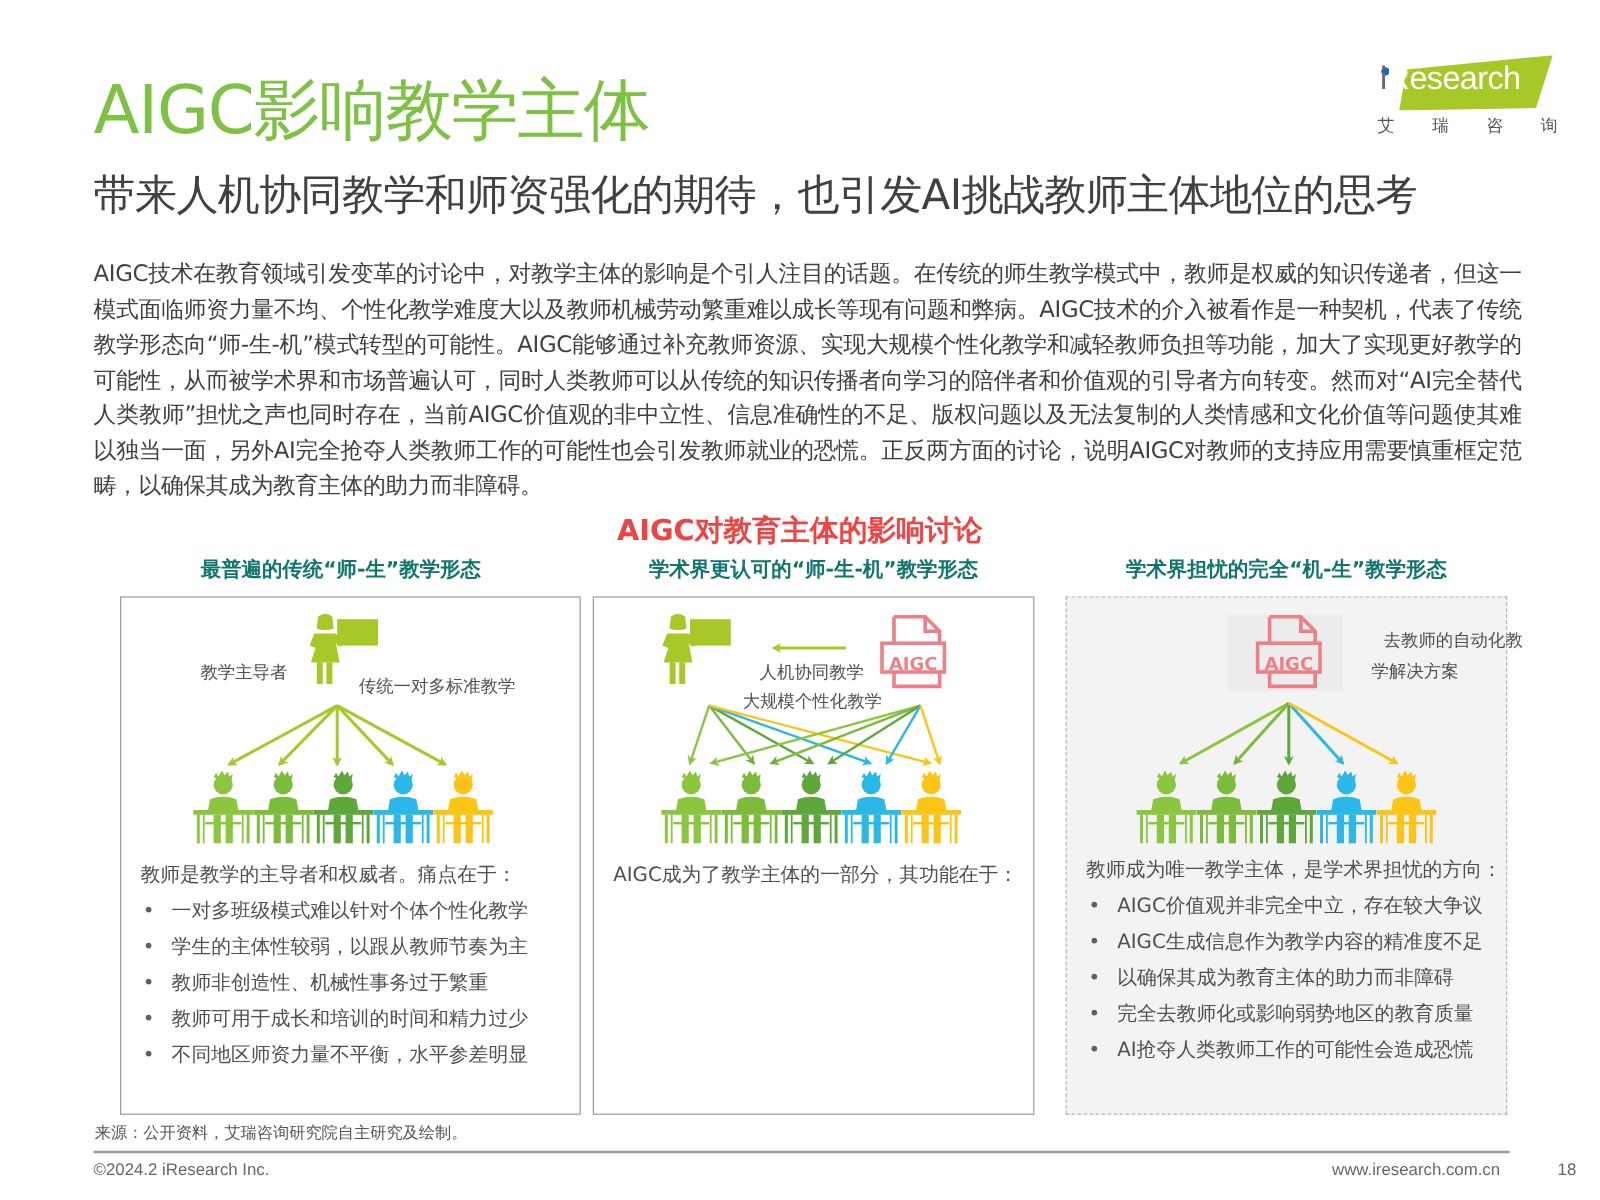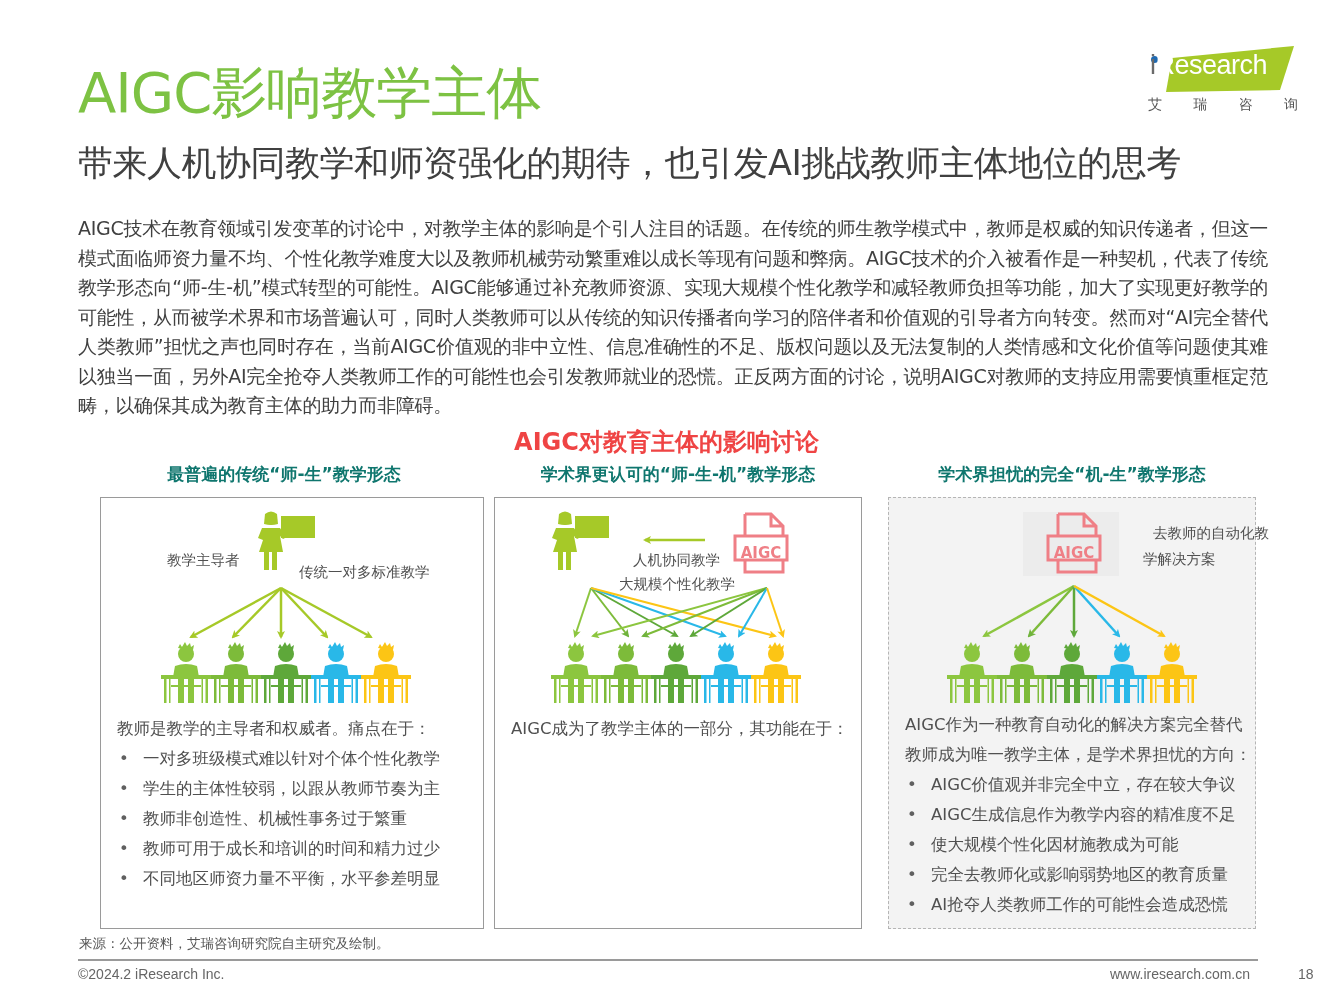--- a/index.html
+++ b/index.html
@@ -207,26 +207,25 @@
     </g>
     <use href="#student" x="58" y="143" width="50" height="62" fill="#8cc63f"></use>
     <use href="#student" x="108" y="143" width="50" height="62" fill="#7dbb3a"></use>
     <use href="#student" x="158" y="143" width="50" height="62" fill="#5ea83a"></use>
     <use href="#student" x="208" y="143" width="50" height="62" fill="#29b8e8"></use>
     <use href="#student" x="258" y="143" width="50" height="62" fill="#fcc515"></use>
   </svg>
   <div class="lbl" style="left:220px; top:26px;margin-left:44px;">去教师的自动化教</div>
   <div class="lbl" style="left:254px; top:52px;">学解决方案</div>
   <div class="panel-text" style="top:212px;">
-    <div class="intro">AIGC作为一种教育自动化的解决方案完全替代</div>
     <div class="intro">教师成为唯一教学主体，是学术界担忧的方向：</div>
     <ul>
       <li>AIGC价值观并非完全中立，存在较大争议</li>
       <li>AIGC生成信息作为教学内容的精准度不足</li>
-      <li>使大规模个性化因材施教成为可能</li>
+      <li>以确保其成为教育主体的助力而非障碍</li>
       <li>完全去教师化或影响弱势地区的教育质量</li>
       <li>AI抢夺人类教师工作的可能性会造成恐慌</li>
     </ul>
   </div>
 </div>
 
 <div class="source">来源：公开资料，艾瑞咨询研究院自主研究及绘制。</div>
 <div class="footer-line-left"></div>
 <div class="copyright">©2024.2 iResearch Inc.</div>
 <div class="website">www.iresearch.com.cn</div>

